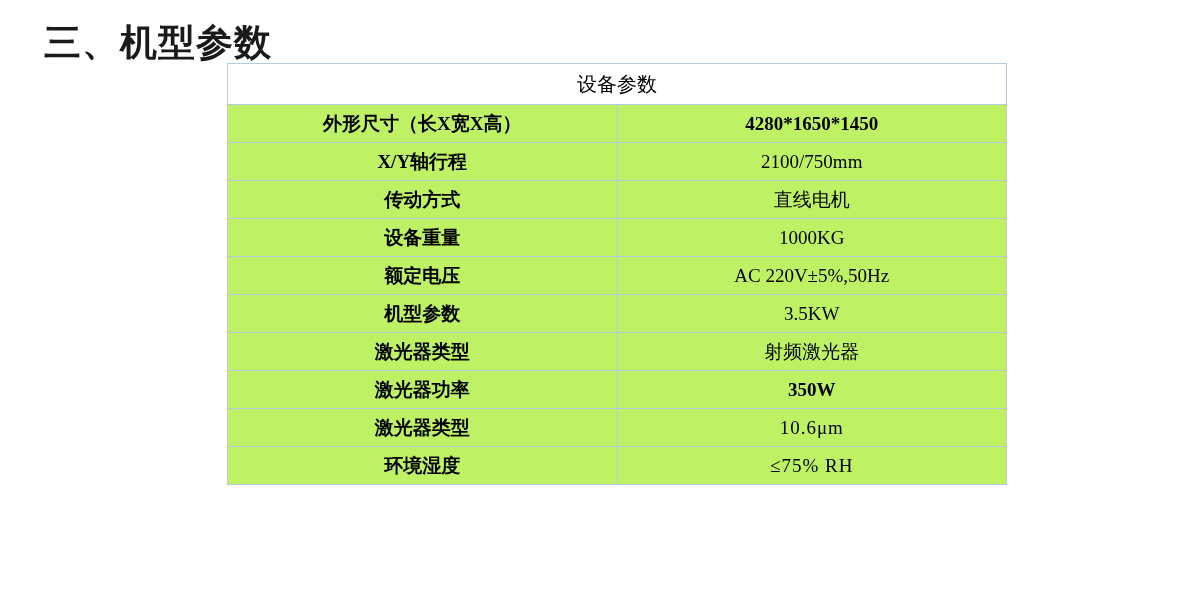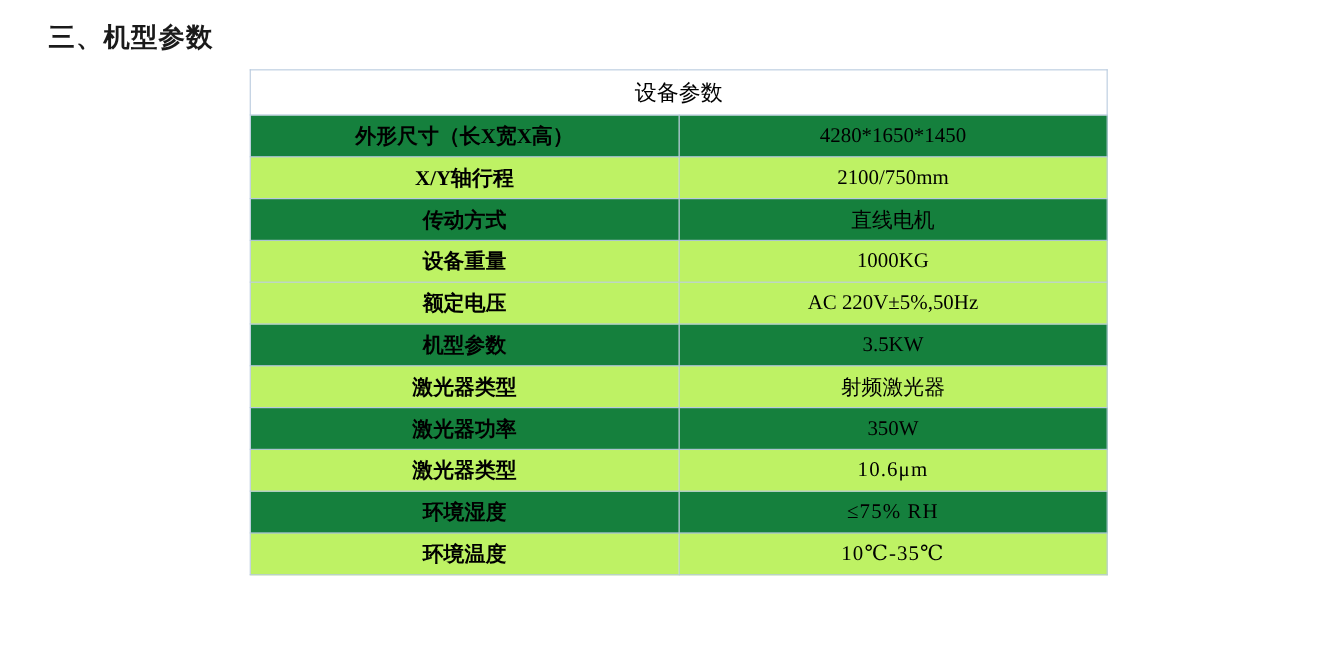--- a/index.html
+++ b/index.html
@@ -12,21 +12,21 @@
     height: 592px;
     position: relative;
     font-family: "Liberation Serif", "DejaVu Serif", serif;
     color: #000000;
     overflow: hidden;
   }
   .page-title {
     position: absolute;
     left: 44px;
     top: 18px;
-    font-size: 24px;
+    font-size: 37px;
     font-weight: bold;
     letter-spacing: 1px;
     font-family: "Liberation Serif", "DejaVu Serif", serif;
     color: #1a1a1a;
     white-space: nowrap;
   }
   .spec-table-wrap {
     position: absolute;
     left: 227px;
     top: 63px;
@@ -48,33 +48,33 @@
   }
   td.col-label { width: 380px; }
   td.col-value { width: 398px; }
 
   tr.header-row td {
     background: #ffffff;
     font-size: 20px;
     font-weight: normal;
     height: 40px;
   }
-  tr.row-alt td { background: #15803d; }
+  tr.row-alt td { background: #bef264; }
   tr.row-plain td { background: #bef264; }
 
   td.label-cell {
     font-weight: bold;
     font-size: 20px;
   }
   td.value-cell {
     font-weight: normal;
     font-size: 19px;
     font-family: "Liberation Sans", "DejaVu Sans", sans-serif;
   }
-  td.value-cell.bold { font-weight: normal; margin-top: 42px; }
+  td.value-cell.bold { font-weight: bold; margin-top: 42px; }
   td.value-cell.serif { font-family: "Liberation Serif", "DejaVu Serif", serif; }
   td.value-cell.mono-ish {
     font-family: "Liberation Serif", "DejaVu Serif", serif;
     letter-spacing: 1px;
   }
 </style>
 </head>
 <body>
 
 <div class="page-title">三、机型参数</div>
@@ -118,19 +118,15 @@
           <td class="col-value value-cell bold">350W</td>
         </tr>
         <tr class="row-plain">
           <td class="col-label label-cell">激光器类型</td>
           <td class="col-value value-cell mono-ish">10.6μm</td>
         </tr>
         <tr class="row-alt">
           <td class="col-label label-cell">环境湿度</td>
           <td class="col-value value-cell mono-ish">≤75% RH</td>
         </tr>
-        <tr class="row-plain">
-          <td class="col-label label-cell">环境温度</td>
-          <td class="col-value value-cell mono-ish">10℃-35℃</td>
-        </tr>
       </tbody>
   </table>
 </div>
 
 </body></html>

